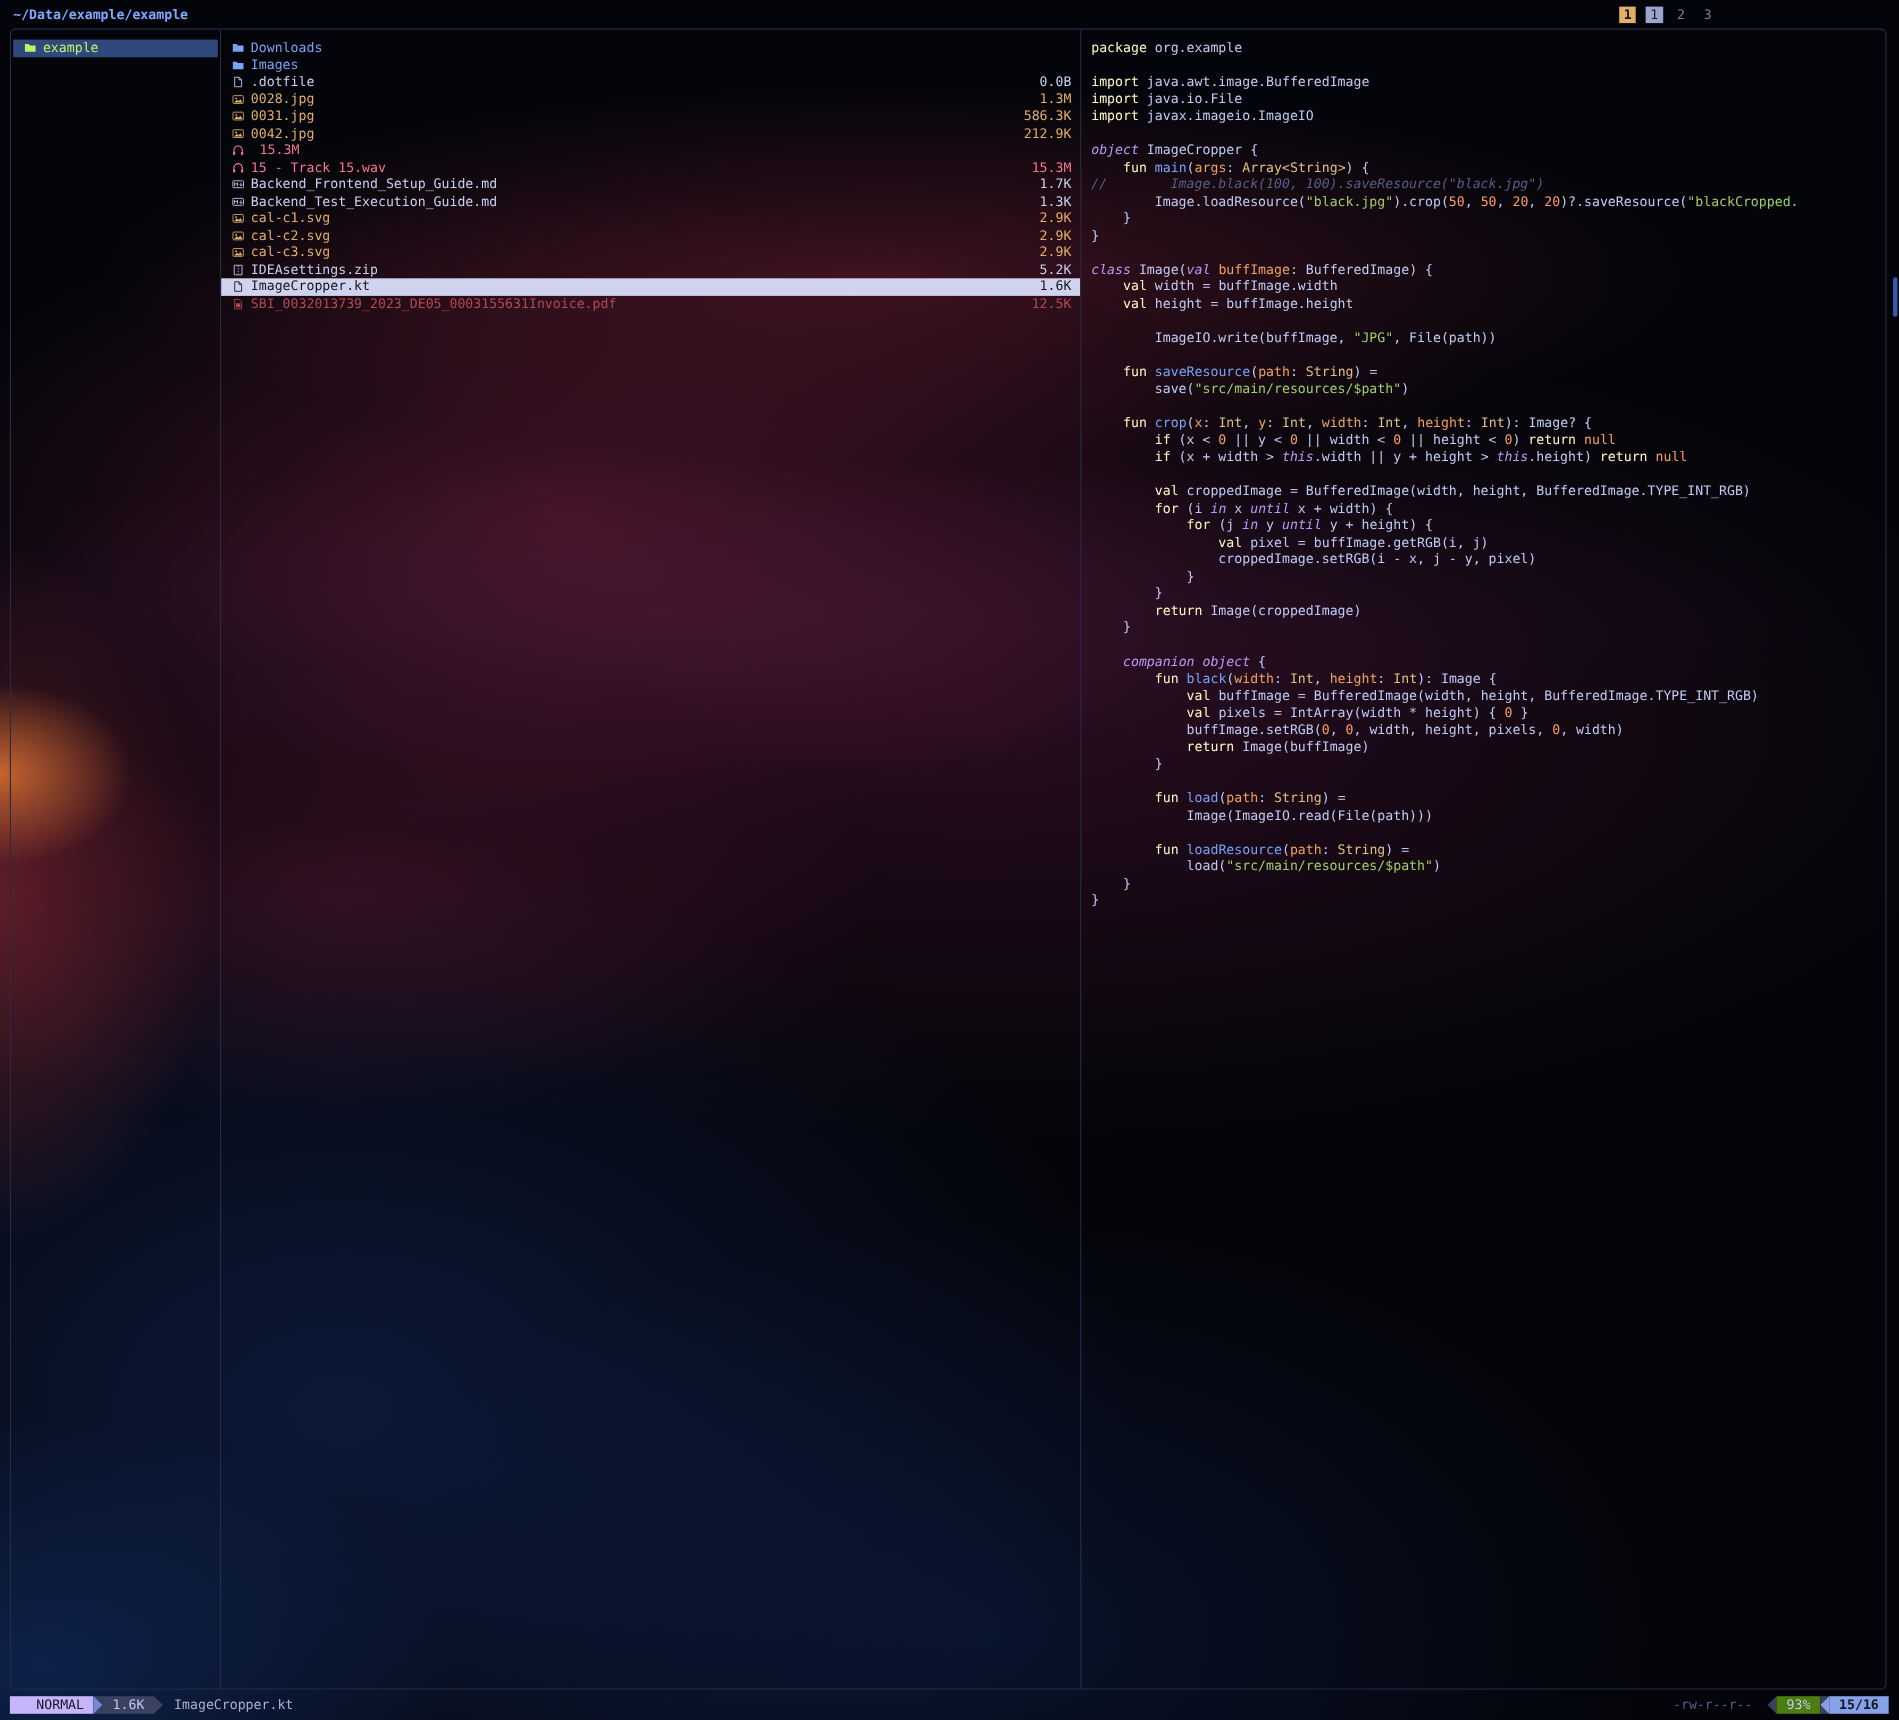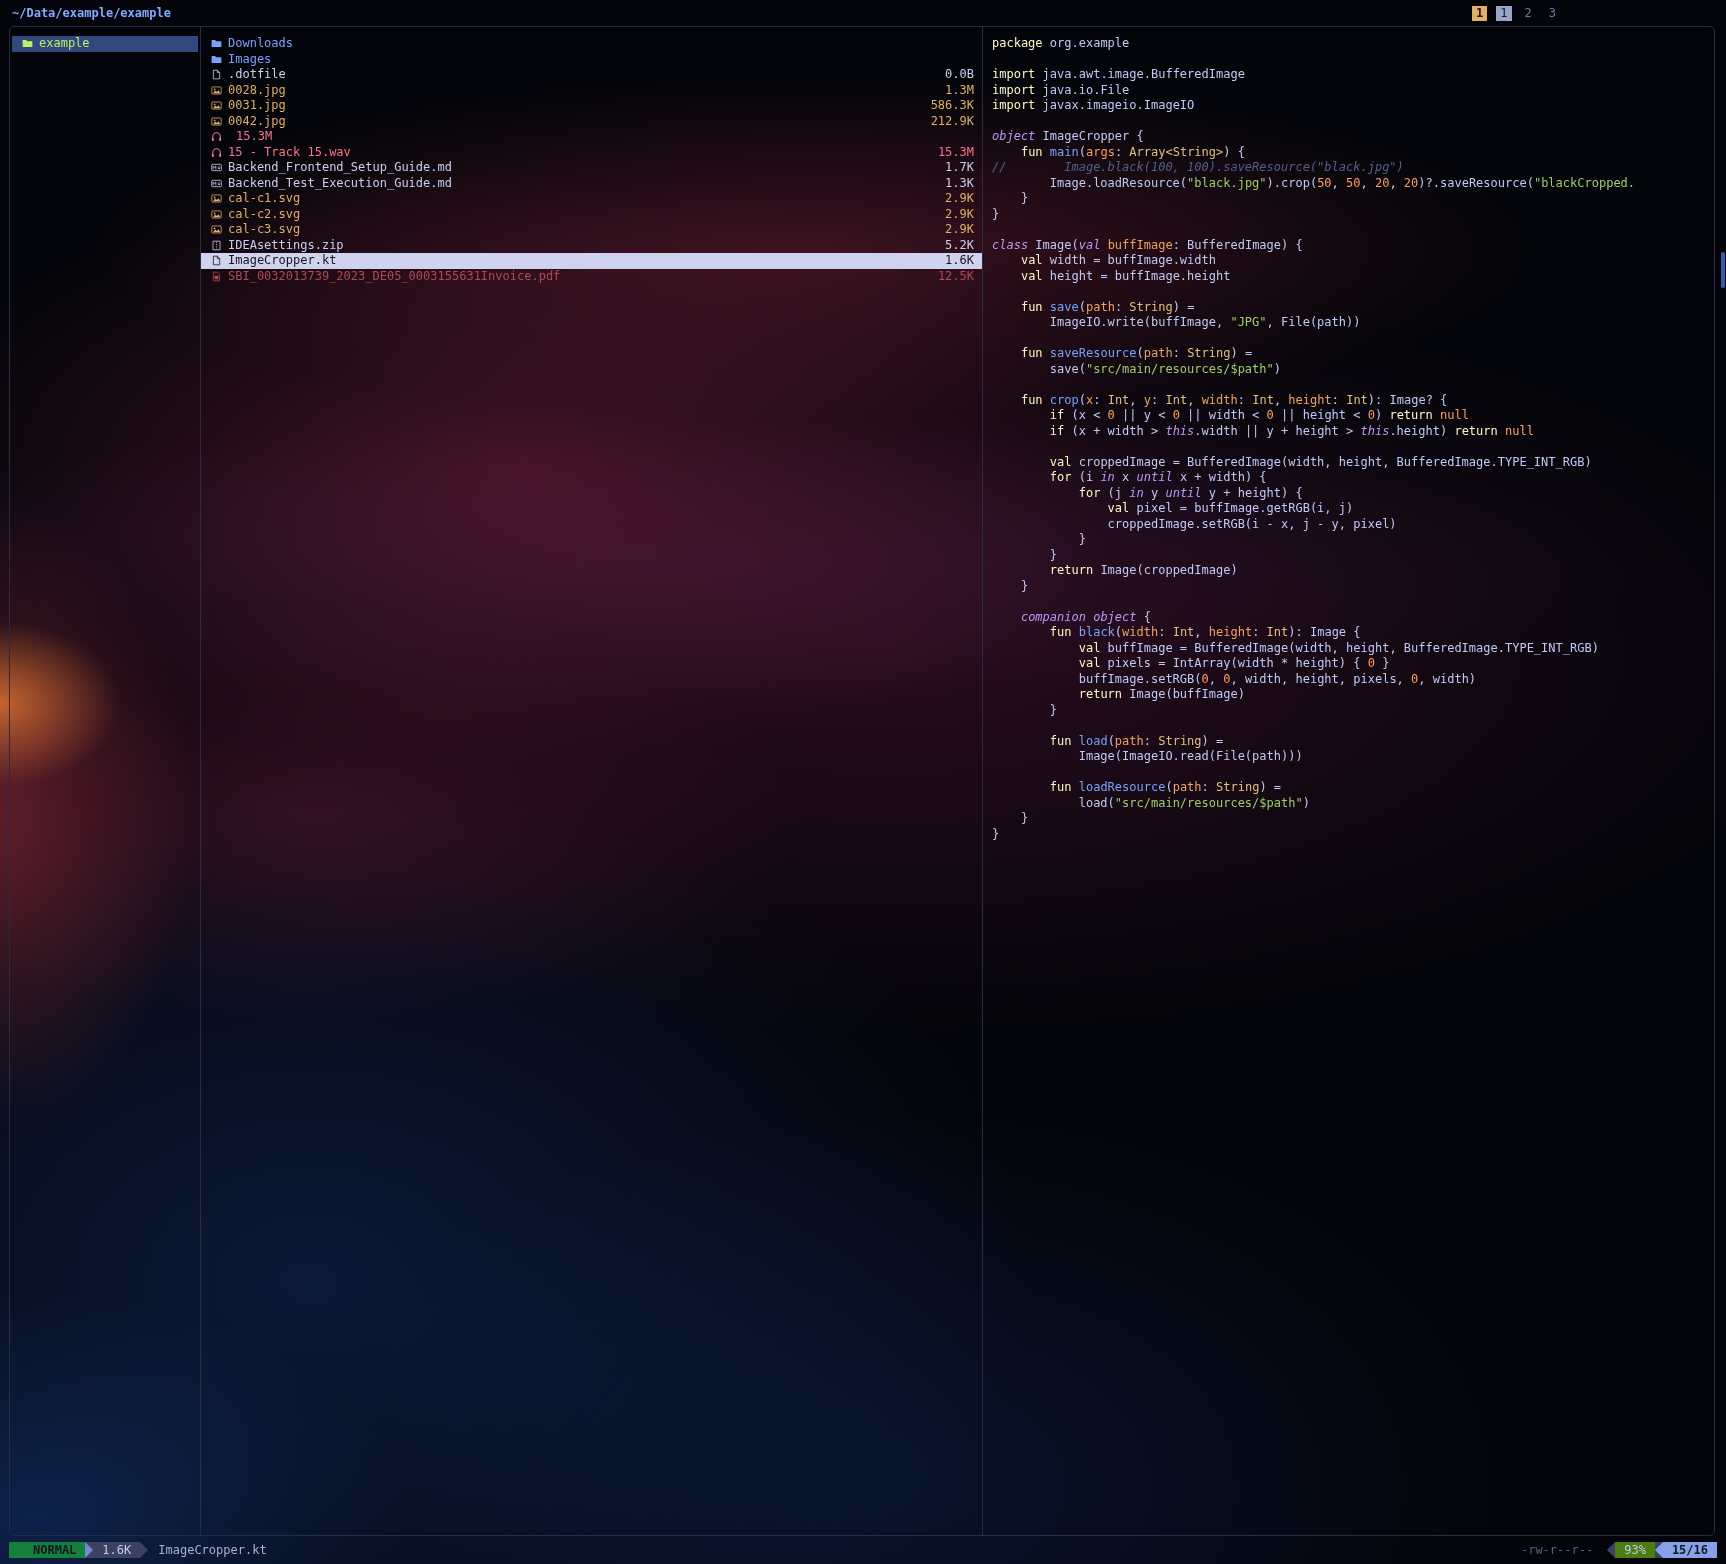--- a/index.html
+++ b/index.html
@@ -52,21 +52,21 @@
   .tk-k{color:#fef9c3;}
   .tk-ki{color:#bb9af7;font-style:italic;}
   .tk-f{color:#7aa2f7;}
   .tk-t{color:#e0c080;}
   .tk-p{color:#f0a25f;}
   .tk-s{color:#9ece6a;}
   .tk-n{color:#ff9e64;}
   .tk-c{color:#565f89;font-style:italic;}
   .status{position:absolute;left:9px;right:9px;bottom:6px;height:16px;display:flex;align-items:center;}
   .badge{padding:0 9px;line-height:16px;height:16px;}
-  .b-mode{background:#15803d;color:#16161e;font-weight:bold;padding-left:24px;}
+  .b-mode{background:#c4b5fd;color:#16161e;font-weight:normal;padding-left:24px;}
   .b-size{background:#3b4261;color:#c0caf5;}
   .b-pct{background:#4d7c0f;color:#c0caf5;}
   .b-pos{background:#87a1e8;color:#16161e;font-weight:bold;}
   .tri{width:0;height:0;border-top:8px solid transparent;border-bottom:8px solid transparent;flex:none;}
   .tri-r1{border-left:8px solid #748ad6;background:#3b4261;}
   .tri-r2{border-left:8px solid #3b4261;}
   .tri-l1{border-right:8px solid #3b4261;}
   .tri-l2{border-right:8px solid #87a1e8;background:#3b4261;}
   .s-file{margin-left:10px;color:#a9b1d6;}
   .spacer{flex:1;}
@@ -180,21 +180,20 @@
         <div class="cl"><span class="tk-d">    </span><span class="tk-k">fun</span><span class="tk-d"> </span><span class="tk-f">main</span><span class="tk-d">(</span><span class="tk-p">args</span><span class="tk-d">: </span><span class="tk-t">Array&lt;String&gt;</span><span class="tk-d">) {</span></div>
         <div class="cl"><span class="tk-c">//        Image.black(100, 100).saveResource("black.jpg")</span></div>
         <div class="cl"><span class="tk-d">        Image.loadResource(</span><span class="tk-s">"black.jpg"</span><span class="tk-d">).crop(</span><span class="tk-n">50</span><span class="tk-d">, </span><span class="tk-n">50</span><span class="tk-d">, </span><span class="tk-n">20</span><span class="tk-d">, </span><span class="tk-n">20</span><span class="tk-d">)?.saveResource(</span><span class="tk-s">"blackCropped.</span></div>
         <div class="cl"><span class="tk-d">    }</span></div>
         <div class="cl"><span class="tk-d">}</span></div>
         <div class="cl">&nbsp;</div>
         <div class="cl"><span class="tk-ki">class</span><span class="tk-d"> Image(</span><span class="tk-ki">val</span><span class="tk-d"> </span><span class="tk-p">buffImage</span><span class="tk-d">: BufferedImage) {</span></div>
         <div class="cl"><span class="tk-d">    </span><span class="tk-k">val</span><span class="tk-d"> width = buffImage.width</span></div>
         <div class="cl"><span class="tk-d">    </span><span class="tk-k">val</span><span class="tk-d"> height = buffImage.height</span></div>
         <div class="cl">&nbsp;</div>
-        <div class="cl"><span class="tk-d">    </span><span class="tk-k">fun</span><span class="tk-d"> </span><span class="tk-f">save</span><span class="tk-d">(</span><span class="tk-p">path</span><span class="tk-d">: </span><span class="tk-t">String</span><span class="tk-d">) =</span></div>
         <div class="cl"><span class="tk-d">        ImageIO.write(buffImage, </span><span class="tk-s">"JPG"</span><span class="tk-d">, File(path))</span></div>
         <div class="cl">&nbsp;</div>
         <div class="cl"><span class="tk-d">    </span><span class="tk-k">fun</span><span class="tk-d"> </span><span class="tk-f">saveResource</span><span class="tk-d">(</span><span class="tk-p">path</span><span class="tk-d">: </span><span class="tk-t">String</span><span class="tk-d">) =</span></div>
         <div class="cl"><span class="tk-d">        save(</span><span class="tk-s">"src/main/resources/$path"</span><span class="tk-d">)</span></div>
         <div class="cl">&nbsp;</div>
         <div class="cl"><span class="tk-d">    </span><span class="tk-k">fun</span><span class="tk-d"> </span><span class="tk-f">crop</span><span class="tk-d">(</span><span class="tk-p">x</span><span class="tk-d">: </span><span class="tk-t">Int</span><span class="tk-d">, </span><span class="tk-p">y</span><span class="tk-d">: </span><span class="tk-t">Int</span><span class="tk-d">, </span><span class="tk-p">width</span><span class="tk-d">: </span><span class="tk-t">Int</span><span class="tk-d">, </span><span class="tk-p">height</span><span class="tk-d">: </span><span class="tk-t">Int</span><span class="tk-d">): Image? {</span></div>
         <div class="cl"><span class="tk-d">        </span><span class="tk-k">if</span><span class="tk-d"> (x &lt; </span><span class="tk-n">0</span><span class="tk-d"> || y &lt; </span><span class="tk-n">0</span><span class="tk-d"> || width &lt; </span><span class="tk-n">0</span><span class="tk-d"> || height &lt; </span><span class="tk-n">0</span><span class="tk-d">) </span><span class="tk-k">return</span><span class="tk-d"> </span><span class="tk-n">null</span></div>
         <div class="cl"><span class="tk-d">        </span><span class="tk-k">if</span><span class="tk-d"> (x + width &gt; </span><span class="tk-ki">this</span><span class="tk-d">.width || y + height &gt; </span><span class="tk-ki">this</span><span class="tk-d">.height) </span><span class="tk-k">return</span><span class="tk-d"> </span><span class="tk-n">null</span></div>
         <div class="cl">&nbsp;</div>
         <div class="cl"><span class="tk-d">        </span><span class="tk-k">val</span><span class="tk-d"> croppedImage = BufferedImage(width, height, BufferedImage.TYPE_INT_RGB)</span></div>

